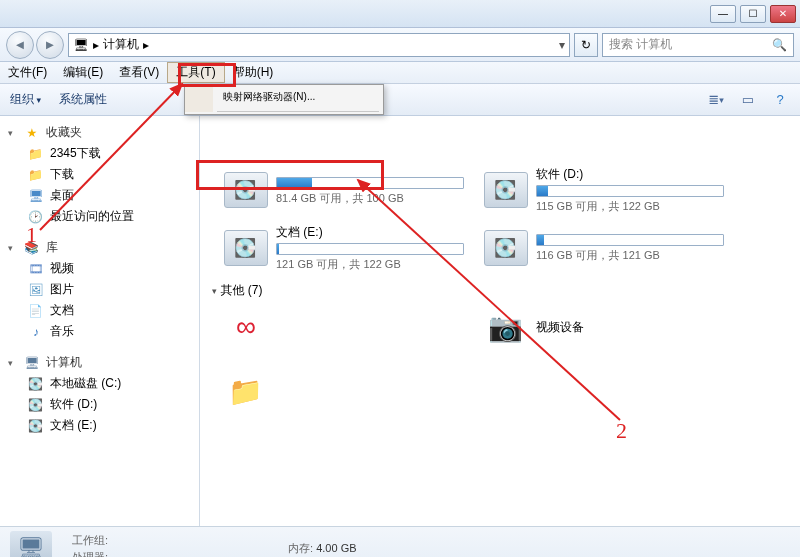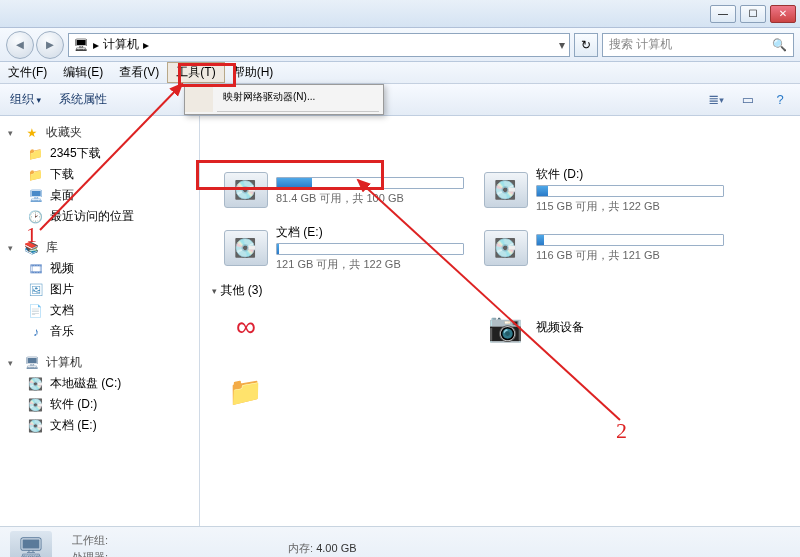--- a/index.html
+++ b/index.html
@@ -254,21 +254,21 @@
           <div class="drive-info">
             <div class="drive-bar">
               <div class="drive-fill" style="width:4%"></div>
             </div>
             <div class="drive-sub">116 GB 可用，共 121 GB</div>
           </div>
         </div>
       </div>
     <div class="section-head">
       <span class="tri">▾</span>
-      <span>其他 (3)</span>
+      <span>其他 (7)</span>
     </div>
     <div class="others" id="others-list">
         <div class="other-item">
           <div class="other-icon" style="color:#d23">∞</div>
         </div>
         <div class="other-item">
           <div class="other-icon" style="color:#3a5a8a">📷</div>
           <div>
             <div>视频设备</div>
             <div class="other-sub"></div>

